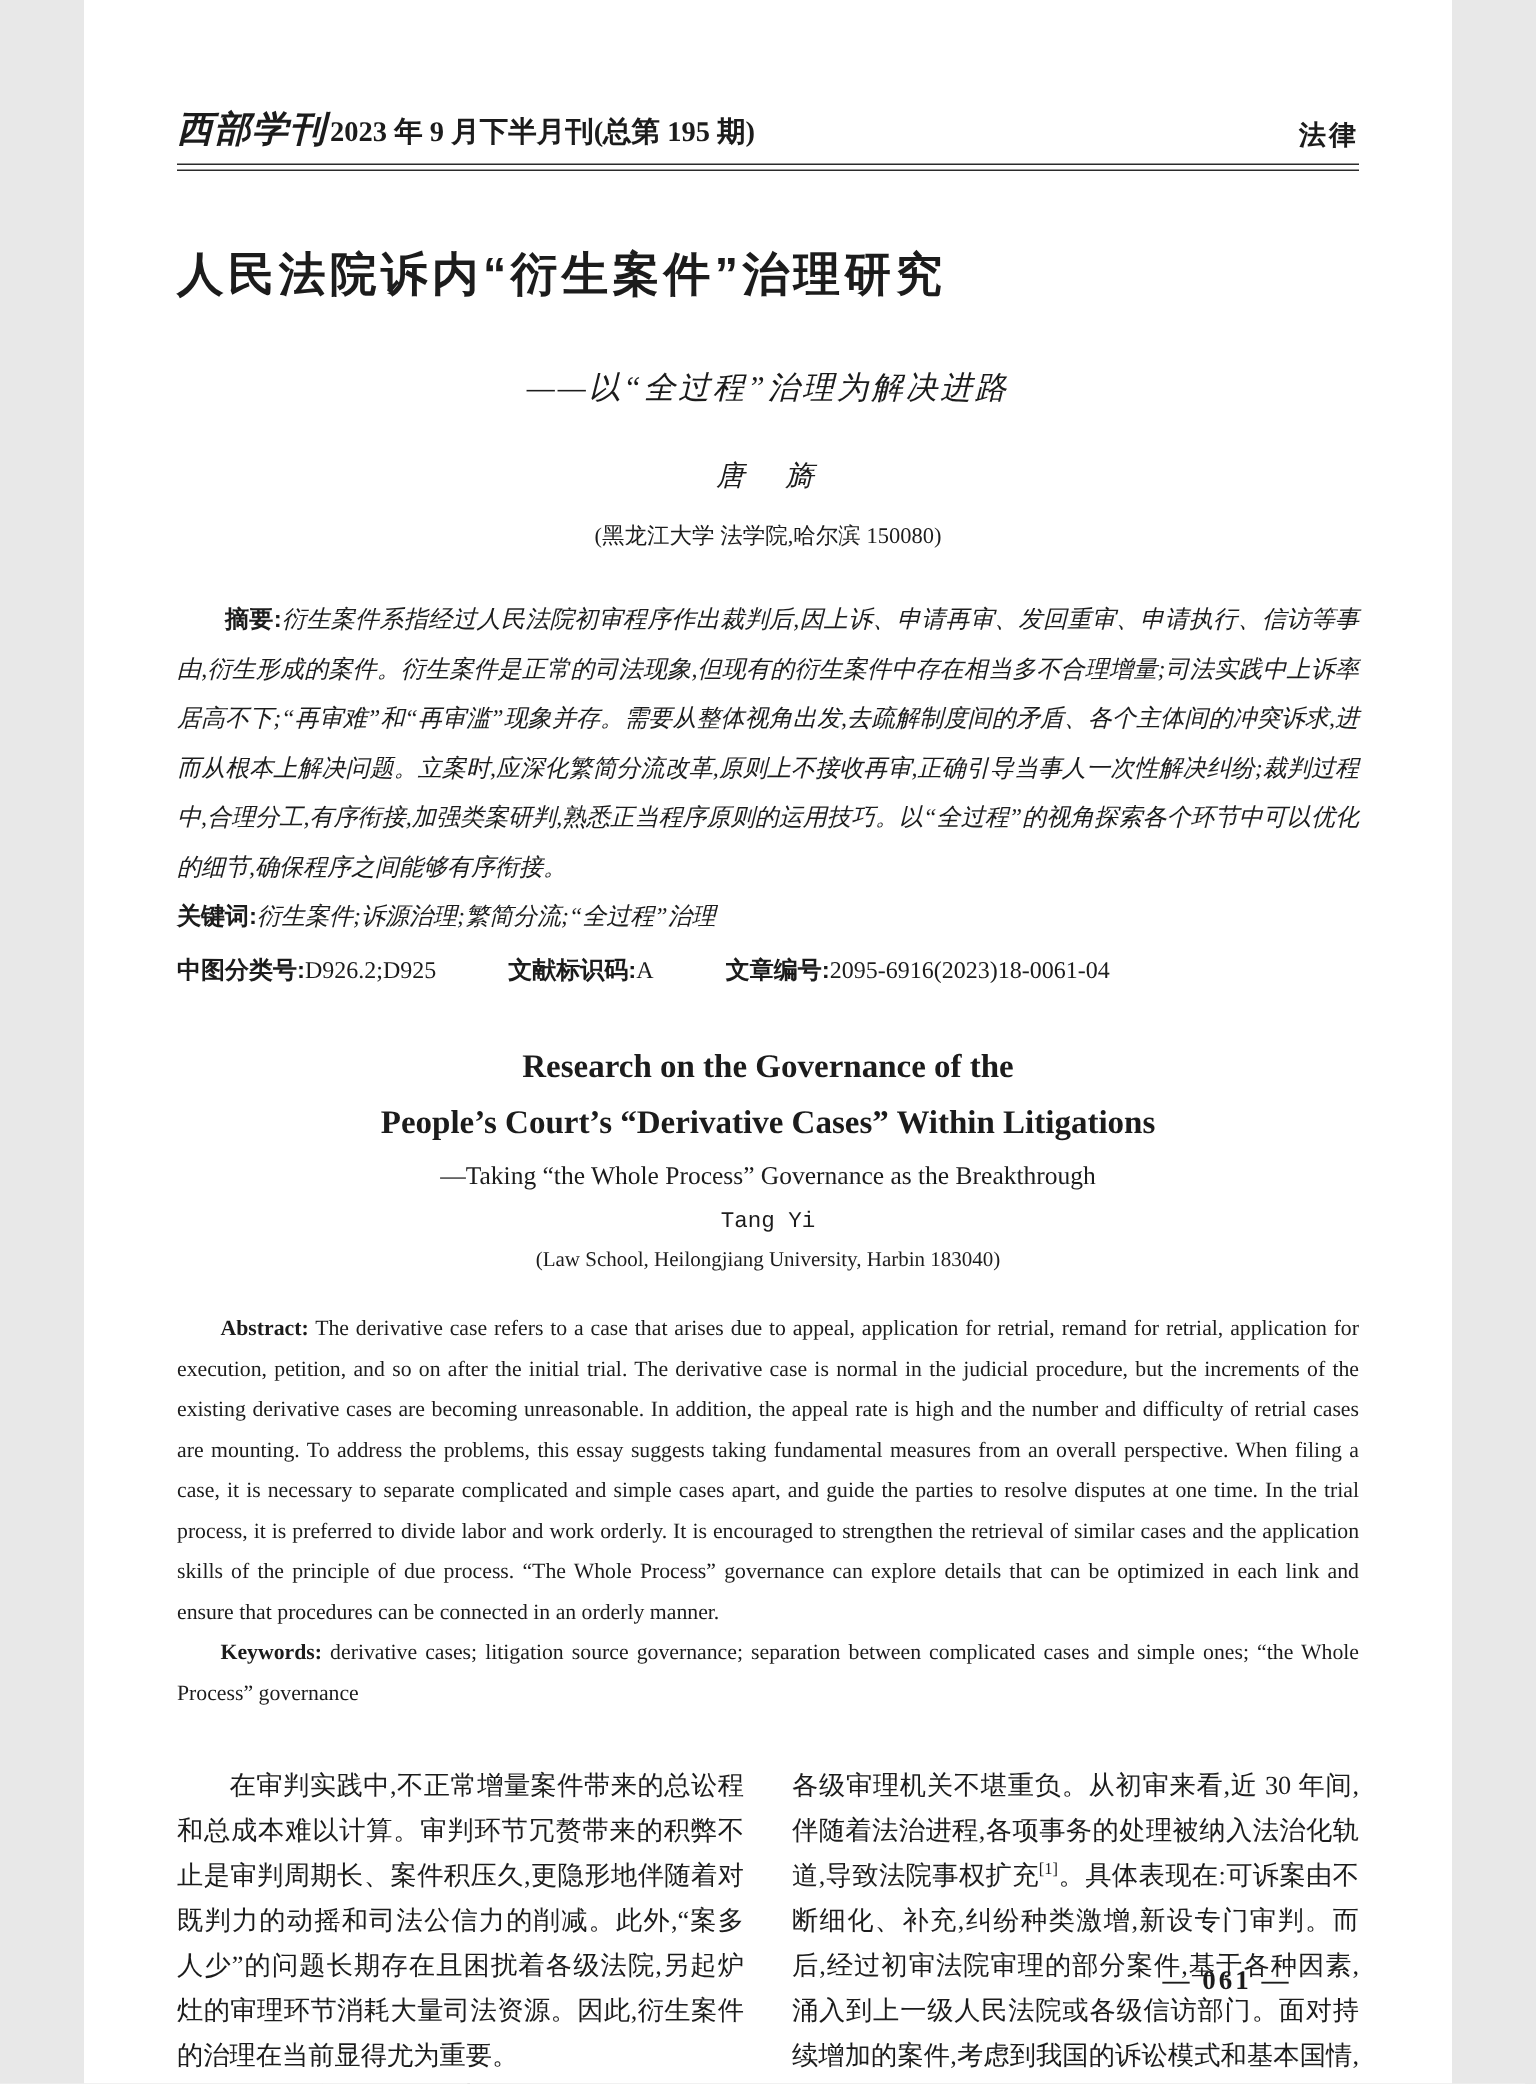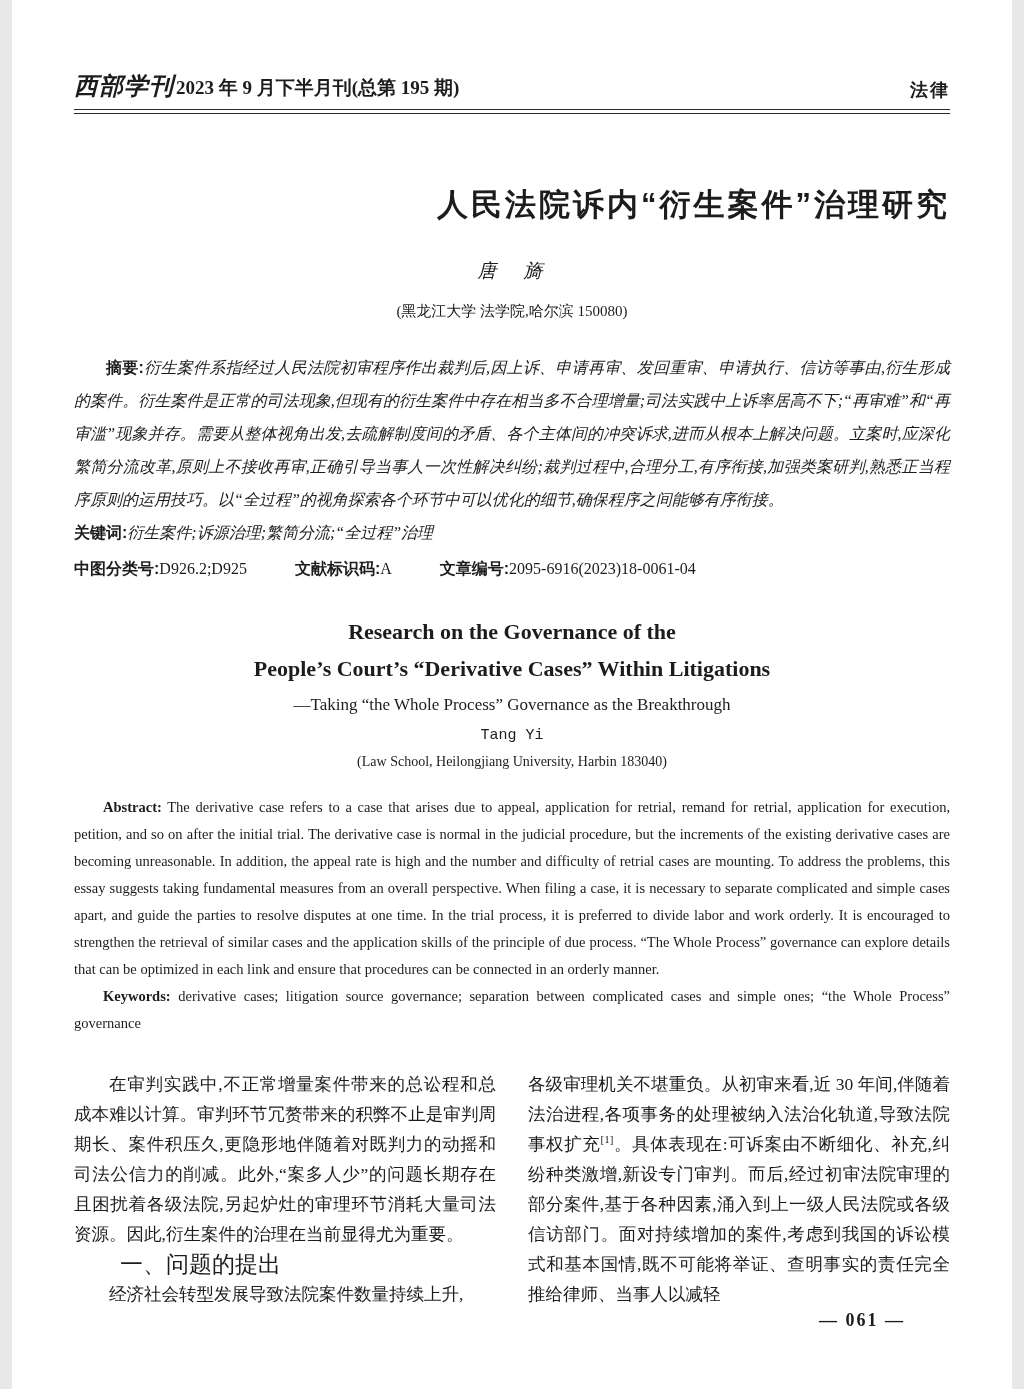--- a/index.html
+++ b/index.html
@@ -1,39 +1,39 @@
 <!DOCTYPE html>
 <html><head>
 <meta charset="utf-8">
 <style>
   html,body { margin:0; padding:0; background:#e8e8e8; }
   .page {
     position:relative;
-    width:1000px; height:1389px;
+    width:912px; height:1389px;
     margin:0 auto;
     background:#ffffff;
     color:#1c1c1c;
     font-family:"Liberation Serif","DejaVu Serif",serif;
     box-sizing:border-box;
     padding:70px 62px 0 62px;
     overflow:hidden;
   }
   
   .header { display:flex; justify-content:space-between; align-items:flex-end; }
   .journal-script {
     font-family:"DejaVu Serif","Liberation Serif",serif;
     font-style:italic; font-weight:bold; font-size:24px; letter-spacing:1px;
   }
   .issue-info { font-family:"Liberation Serif",serif; font-weight:bold; font-size:19px; margin-left:2px; }
   .section-label { font-family:"Liberation Sans","DejaVu Sans",sans-serif; font-weight:bold; font-size:18px; letter-spacing:2px; }
   .double-rule { margin-top:7px; height:3px; border-top:1.5px solid #2b2b2b; border-bottom:1.5px solid #2b2b2b; }
 
   
   .cn-title {
-    margin-top:70px; text-align:right;
+    margin-top:48px; text-align:left;
     font-family:"Liberation Sans","DejaVu Sans",sans-serif;
     font-weight:bold; font-size:31px; letter-spacing:3px;
   }
   .cn-subtitle {
     margin-top:40px; text-align:center;
     font-style:italic; font-size:21px; letter-spacing:2px;
   }
   .cn-author { margin-top:32px; text-align:center; font-style:italic; font-size:19px; letter-spacing:4px; }
   .cn-affil  { margin-top:18px; text-align:center; font-size:15px; }
 
@@ -85,20 +85,21 @@
 
   <div class="header">
     <div class="header-left">
       <span class="journal-script">西部学刊</span><span class="issue-info">2023 年 9 月下半月刊(总第 195 期)</span>
     </div>
     <div class="section-label">法律</div>
   </div>
   <div class="double-rule"></div>
 
   <h1 class="cn-title">人民法院诉内“衍生案件”治理研究</h1>
+  <div class="cn-subtitle">——以“全过程”治理为解决进路</div>
   <div class="cn-author">唐　旖</div>
   <div class="cn-affil">(黑龙江大学 法学院,哈尔滨 150080)</div>
 
   <div class="cn-abstract-block">
     <p class="cn-abstract"><span class="label-hei">摘要:</span><span class="kaiti">衍生案件系指经过人民法院初审程序作出裁判后,因上诉、申请再审、发回重审、申请执行、信访等事由,衍生形成的案件。衍生案件是正常的司法现象,但现有的衍生案件中存在相当多不合理增量;司法实践中上诉率居高不下;“再审难”和“再审滥”现象并存。需要从整体视角出发,去疏解制度间的矛盾、各个主体间的冲突诉求,进而从根本上解决问题。立案时,应深化繁简分流改革,原则上不接收再审,正确引导当事人一次性解决纠纷;裁判过程中,合理分工,有序衔接,加强类案研判,熟悉正当程序原则的运用技巧。以“全过程”的视角探索各个环节中可以优化的细节,确保程序之间能够有序衔接。</span></p>
     <p class="cn-keywords"><span class="label-hei">关键词:</span><span class="kaiti">衍生案件;诉源治理;繁简分流;“全过程”治理</span></p>
     <p class="meta-line">
       <span class="meta-item"><span class="label-hei">中图分类号:</span><span>D926.2;D925</span></span>
       <span class="meta-item"><span class="label-hei">文献标识码:</span><span>A</span></span>
       <span class="meta-item"><span class="label-hei">文章编号:</span><span>2095-6916(2023)18-0061-04</span></span>

